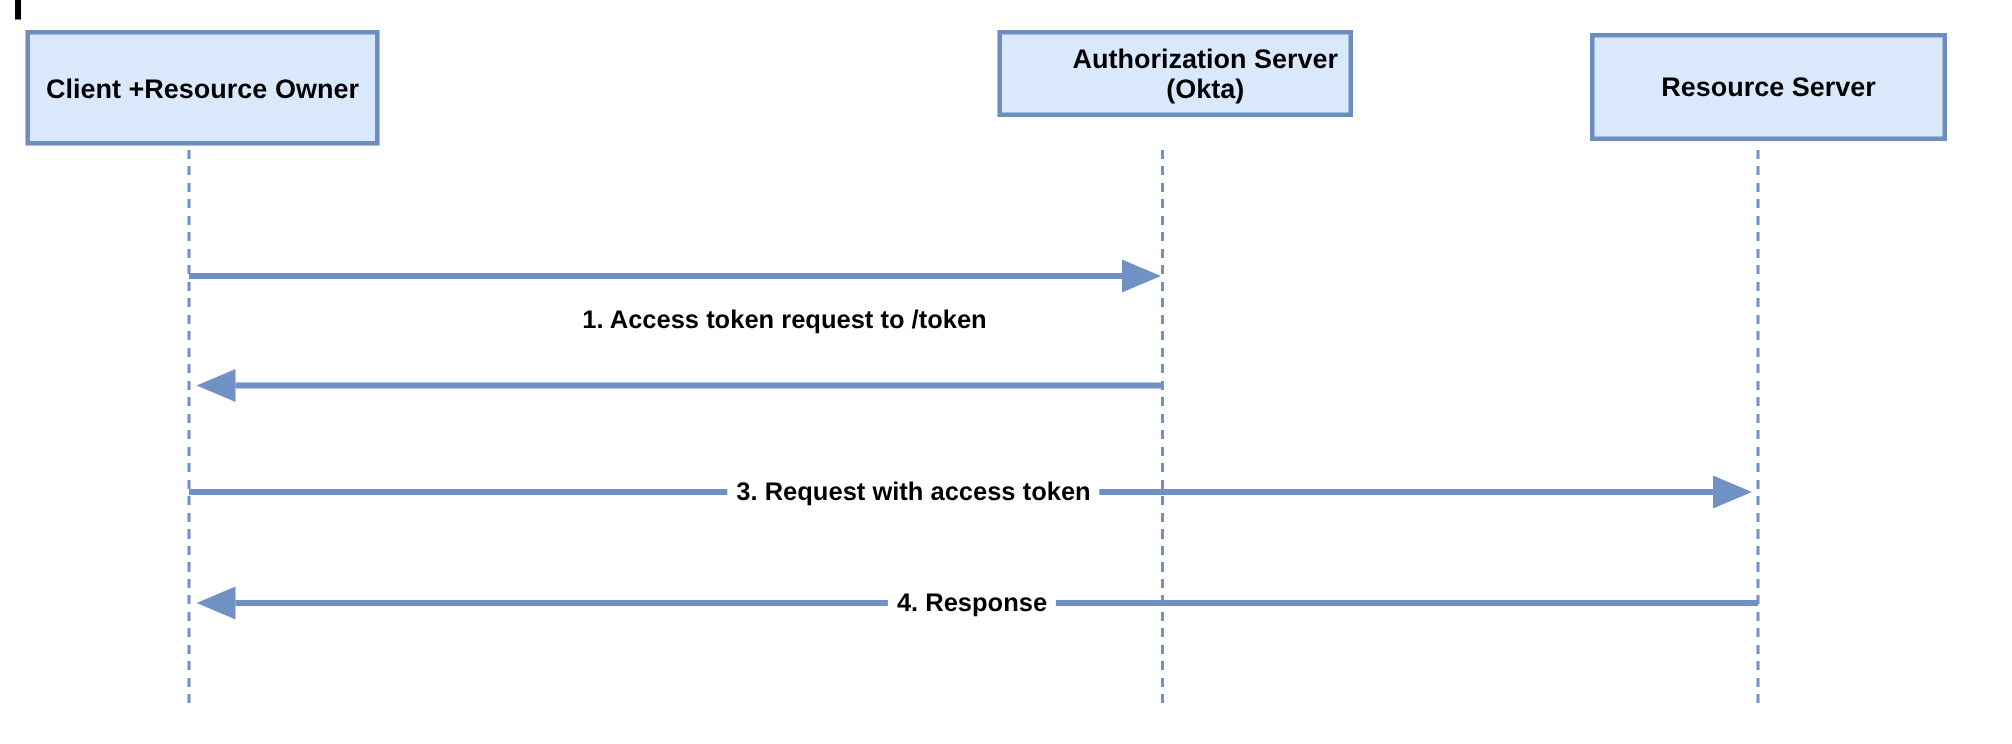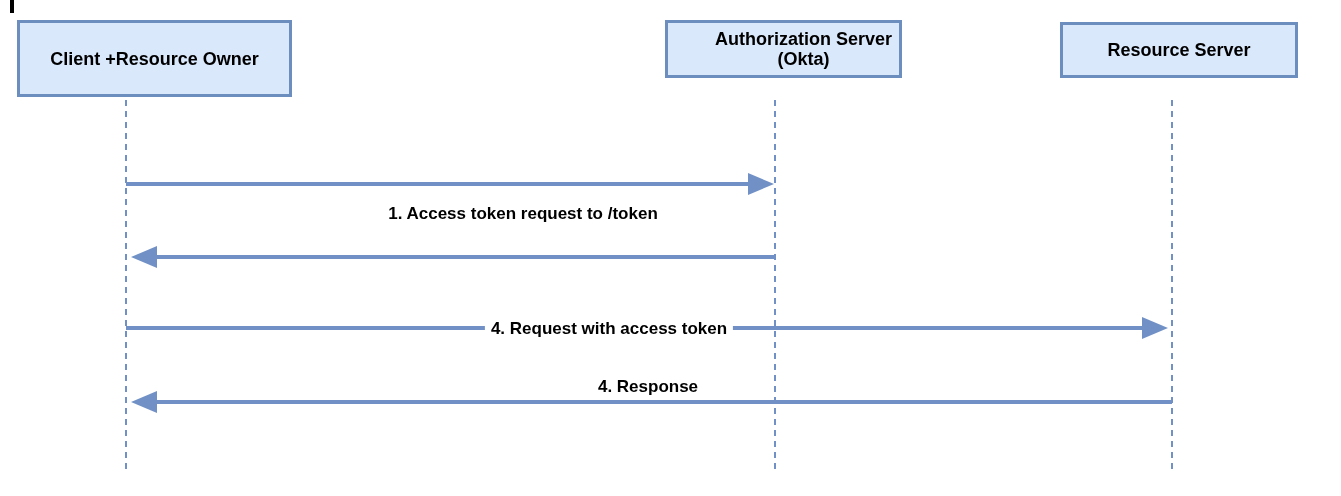--- a/index.html
+++ b/index.html
@@ -82,45 +82,45 @@
     white-space: nowrap;
   }
 </style>
 </head>
 <body>
 
 <div id="canvas">
 
   <div class="stray-mark"></div>
 
-  <div class="actor" style="left:17px; top:20px; width:275px; height:77px;">
+  <div class="actor" style="left:17px; top:20px; width:236px; height:77px;">
     <span class="actor-label">Client +Resource Owner</span>
   </div>
 
   <div class="actor" style="left:665px; top:20px; width:237px; height:58px;padding-left:40px;">
     <span class="actor-label">Authorization Server
 (Okta)</span>
   </div>
 
-  <div class="actor" style="left:1060px; top:22px; width:238px; height:56px;">
+  <div class="actor" style="left:1060px; top:22px; width:238px; height:72px;">
     <span class="actor-label">Resource Server</span>
   </div>
 
   <div class="lifeline" style="left:125px;"></div>
   <div class="lifeline" style="left:774px;"></div>
   <div class="lifeline" style="left:1171px;"></div>
 
   <div class="shaft" style="left:126px; top:182px; width:622px;"></div>
   <div class="head-right" style="left:748px; top:173px;"></div>
   <div class="msg-label" style="left:523px; top:184px;margin-top:29px;">1. Access token request to /token</div>
 
   <div class="head-left" style="left:131px; top:246px;"></div>
   <div class="shaft" style="left:157px; top:255px; width:619px;"></div>
 
   <div class="shaft" style="left:126px; top:326px; width:1016px;"></div>
   <div class="head-right" style="left:1142px; top:317px;"></div>
-  <div class="msg-label" style="left:609px; top:328px;">4. Request with access token</div>
+  <div class="msg-label" style="left:609px; top:328px;">3. Request with access token</div>
 
   <div class="head-left" style="left:131px; top:391px;"></div>
   <div class="shaft" style="left:157px; top:400px; width:1015px;"></div>
-  <div class="msg-label" style="left:648px; top:386px;text-align:right;">4. Response</div>
+  <div class="msg-label" style="left:648px; top:402px;text-align:right;">4. Response</div>
 
 </div>
 
 </body></html>

